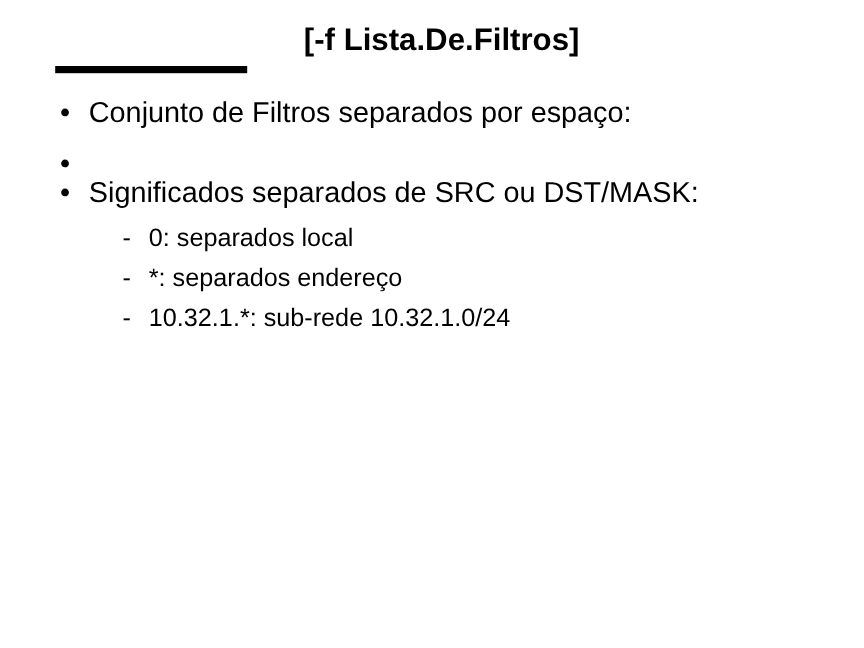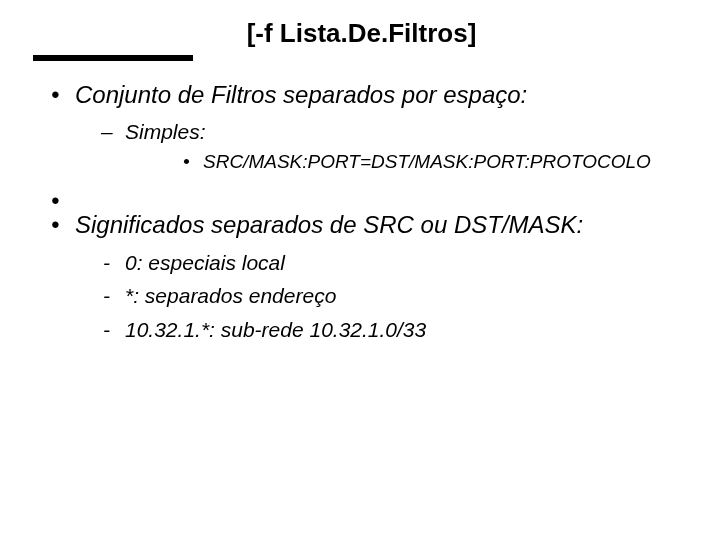--- a/index.html
+++ b/index.html
@@ -9,43 +9,42 @@
     height: 540px;
     background: #ffffff;
     font-family: Arial, Helvetica, sans-serif;
     color: #000;
   }
   .slide {
     position: relative;
     width: 720px;
     height: 540px;
     box-sizing: border-box;
-    padding: 18px 30px 30px 33px;
+    padding: 18px 30px 30px 46px;
   }
   .title-wrap {
     text-align: center;
     margin-bottom: 6px;
   }
   .title {
     display: inline-block;
     font-size: 26px;
     font-weight: bold;
     color: #000;
   }
   .rule {
     width: 160px;
     height: 6px;
     background: #000;
     margin: 6px 0 18px 0;
   }
   ul.level1 {
     list-style: none;
-    margin: 14px;
+    margin: 0;
     padding: 0;
-    font-style: italic;
   }
   ul.level1 > li {
     position: relative;
     padding-left: 28px;
     font-size: 24px;
     line-height: 1.35;
     margin-bottom: 10px;
   }
   ul.level1 > li::before {
     content: "•";
@@ -106,43 +105,35 @@
   <div class="title-wrap">
     <span class="title">[-f Lista.De.Filtros]</span>
   </div>
   <div class="rule"></div>
 
   <ul class="level1">
 
     <li>
       <span>Conjunto de Filtros separados por espaço:</span>
       <ul class="level2">
-        <li class="dash">
-          <span>Simples:</span>
-          <ul class="level3">
-            <li>
-              <span>SRC/MASK:PORT=DST/MASK:PORT:PROTOCOLO</span>
-            </li>
-          </ul>
-        </li>
       </ul>
     </li>
 
     <li style="list-style:none;padding:0;height:14px;"></li>
 
     <li>
       <span>Significados separados de SRC ou DST/MASK:</span>
       <ul class="level2">
         <li class="hyphen">
-          <span>0: especiais local</span>
+          <span>0: separados local</span>
         </li>
         <li class="hyphen">
           <span>*: separados endereço</span>
         </li>
         <li class="hyphen">
-          <span>10.32.1.*: sub-rede 10.32.1.0/33</span>
+          <span>10.32.1.*: sub-rede 10.32.1.0/24</span>
         </li>
       </ul>
     </li>
 
   </ul>
 
 </div>
 
 </body></html>

